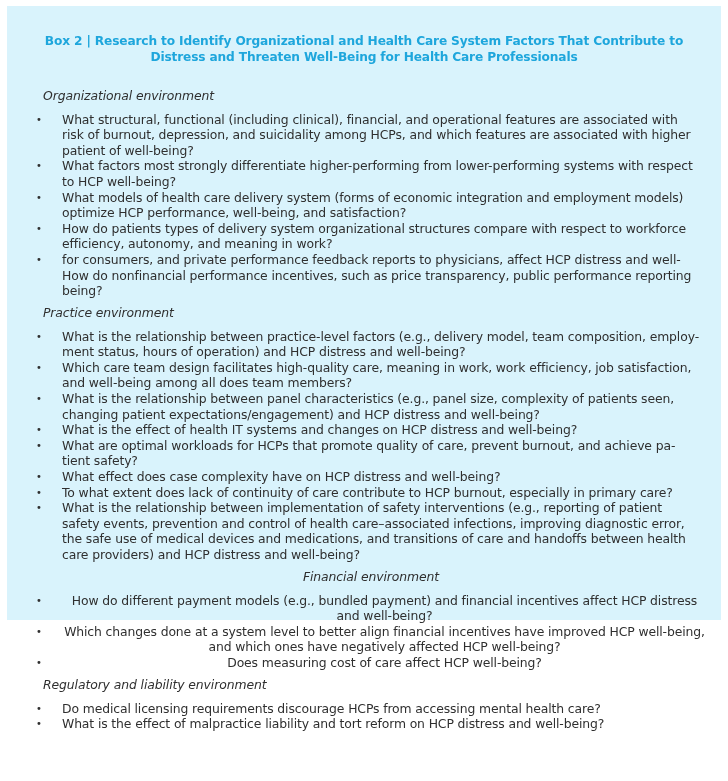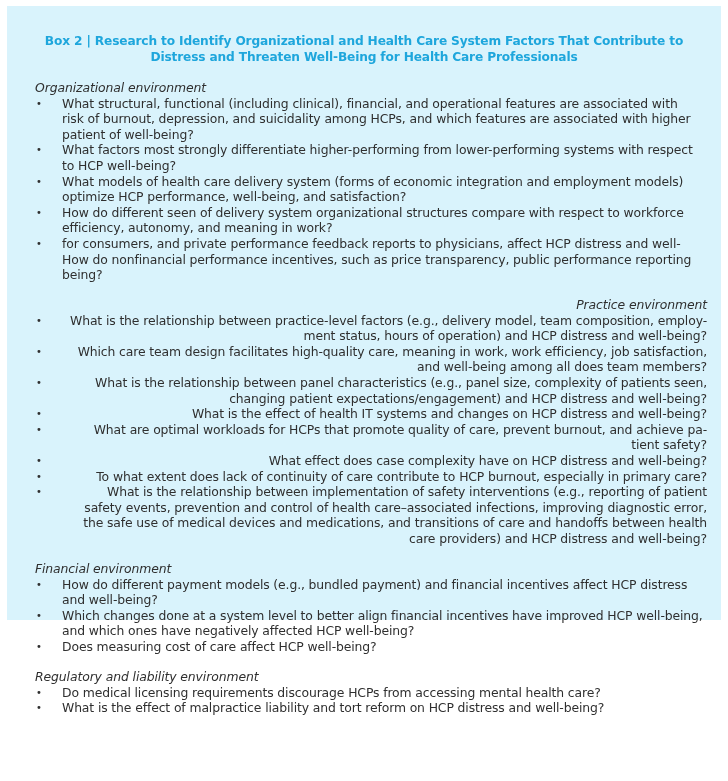--- a/index.html
+++ b/index.html
@@ -17,21 +17,21 @@
     font-weight: bold;
     font-size: 12.2px;
     line-height: 16px;
     color: #1ea6dc;
     letter-spacing: -0.15px;
   }
   .title .line { display: block; }
   .section { position: absolute; left: 28px; width: 672px; }
   .section-heading {
     font-style: italic; font-size: 12.4px; line-height: 15.6px;
-    margin: 0; letter-spacing: -0.1px;
+    margin: 8px; letter-spacing: -0.1px;
   }
   ul { list-style: none; margin: 0; padding: 0; }
   li {
     position: relative; padding-left: 27px;
     font-size: 12.4px; line-height: 15.6px; letter-spacing: -0.12px;
   }
   li .bullet { position: absolute; left: 1px; top: 0; font-size: 10px; }
   li .line { display: block; white-space: nowrap; }
 </style>
 </head>
@@ -57,32 +57,32 @@
             <span class="line">What factors most strongly differentiate higher-performing from lower-performing systems with respect</span>
             <span class="line">to HCP well-being?</span>
           </li>
           <li>
             <span class="bullet">•</span>
             <span class="line">What models of health care delivery system (forms of economic integration and employment models)</span>
             <span class="line">optimize HCP performance, well-being, and satisfaction?</span>
           </li>
           <li>
             <span class="bullet">•</span>
-            <span class="line">How do different seen of delivery system organizational structures compare with respect to workforce</span>
+            <span class="line">How do patients types of delivery system organizational structures compare with respect to workforce</span>
             <span class="line">efficiency, autonomy, and meaning in work?</span>
           </li>
           <li>
             <span class="bullet">•</span>
             <span class="line">for consumers, and private performance feedback reports to physicians, affect HCP distress and well-</span>
             <span class="line">How do nonfinancial performance incentives, such as price transparency, public performance reporting</span>
             <span class="line">being?</span>
           </li>
         </ul>
       </div>
-      <div class="section" style="top: 291px; text-align: right;">
+      <div class="section" style="top: 291px;">
         <p class="section-heading">Practice environment</p>
         <ul>
           <li>
             <span class="bullet">•</span>
             <span class="line">What is the relationship between practice-level factors (e.g., delivery model, team composition, employ-</span>
             <span class="line">ment status, hours of operation) and HCP distress and well-being?</span>
           </li>
           <li>
             <span class="bullet">•</span>
             <span class="line">Which care team design facilitates high-quality care, meaning in work, work efficiency, job satisfaction,</span>
@@ -112,21 +112,21 @@
           </li>
           <li>
             <span class="bullet">•</span>
             <span class="line">What is the relationship between implementation of safety interventions (e.g., reporting of patient</span>
             <span class="line">safety events, prevention and control of health care–associated infections, improving diagnostic error,</span>
             <span class="line">the safe use of medical devices and medications, and transitions of care and handoffs between health</span>
             <span class="line">care providers) and HCP distress and well-being?</span>
           </li>
         </ul>
       </div>
-      <div class="section" style="top: 555px;">
+      <div class="section" style="top: 555px; text-align: center;">
         <p class="section-heading">Financial environment</p>
         <ul>
           <li>
             <span class="bullet">•</span>
             <span class="line">How do different payment models (e.g., bundled payment) and financial incentives affect HCP distress</span>
             <span class="line">and well-being?</span>
           </li>
           <li>
             <span class="bullet">•</span>
             <span class="line">Which changes done at a system level to better align financial incentives have improved HCP well-being,</span>

